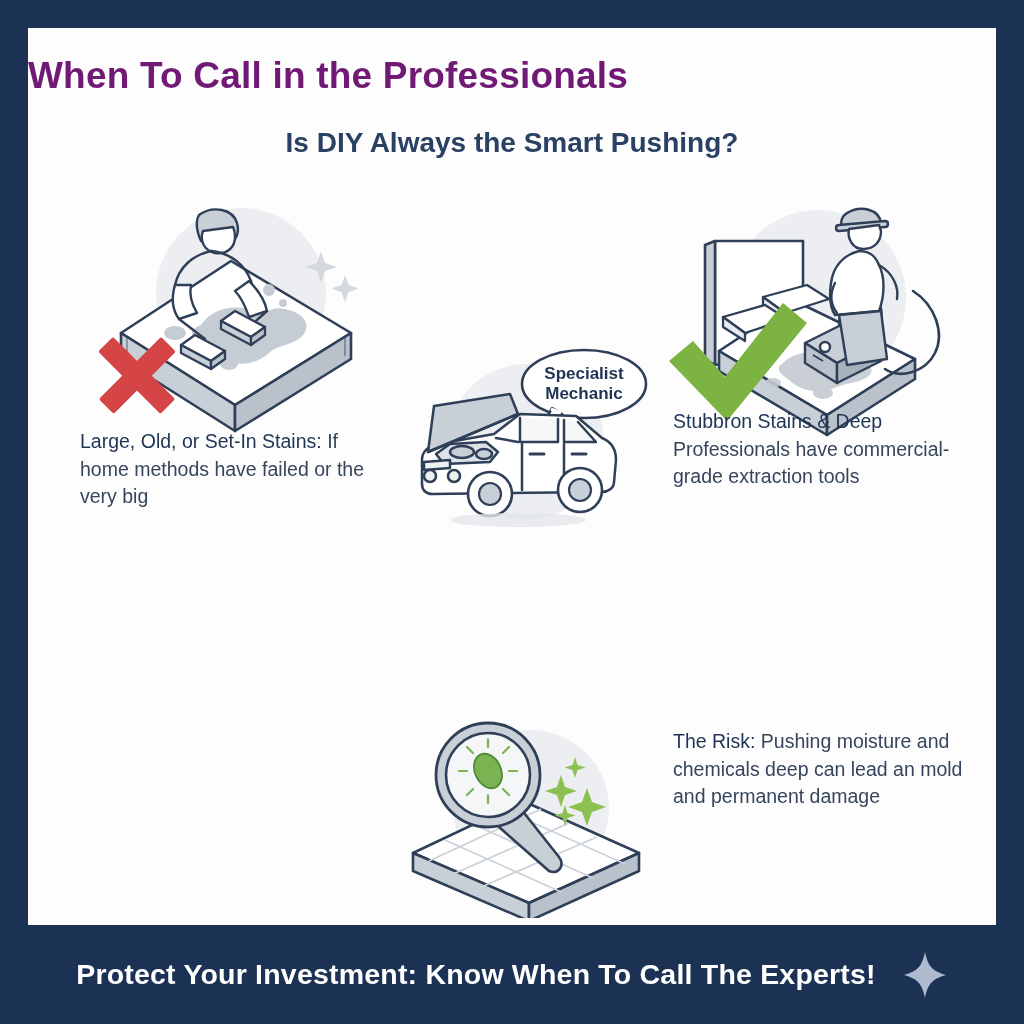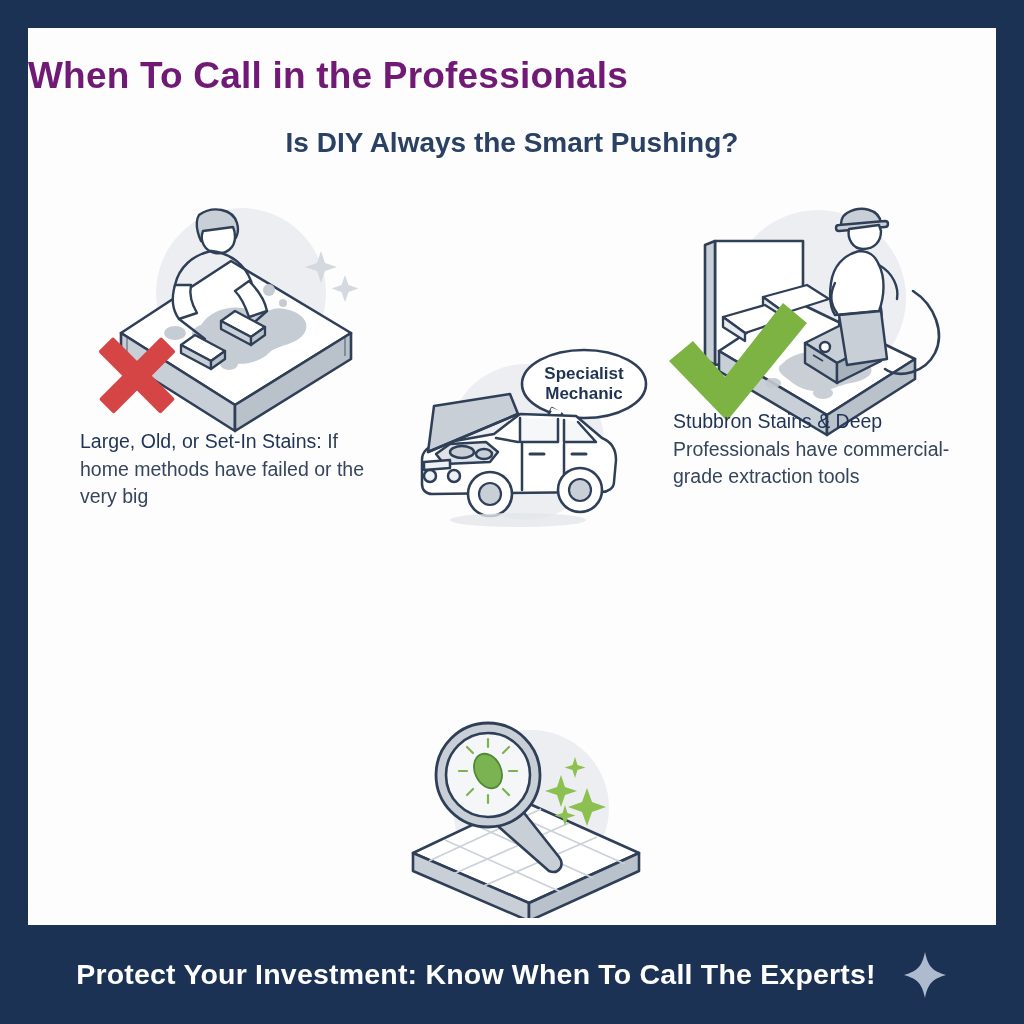--- a/index.html
+++ b/index.html
@@ -352,20 +352,24 @@
     <div class="tblock" id="txt-left">
       <span class="lead">Large, Old, or Set-In Stains:</span>
       <span>If home methods have failed or the very big</span>
     </div>
 
     <div class="tblock" id="txt-right">
       <span class="lead">Stubbron Stains &amp; Deep</span>
       <span>Professionals have commercial-grade extraction tools</span>
     </div>
 
+    <div class="tblock" id="txt-risk">
+      <span class="lead">The Risk:</span>
+      <span>Pushing moisture and chemicals deep can lead an mold and permanent damage</span>
+    </div>
 
 
   </div>
 
   <div class="banner">
     <div class="banner-text">Protect Your Investment: Know When To Call The Experts!</div>
     <svg class="banner-spark" width="46" height="50" viewBox="0 0 46 50">
       <path d="M23 2 C26 16 30 21 44 25 C30 29 26 34 23 48 C20 34 16 29 2 25 C16 21 20 16 23 2z" fill="#aebbce"></path>
     </svg>
   </div>

